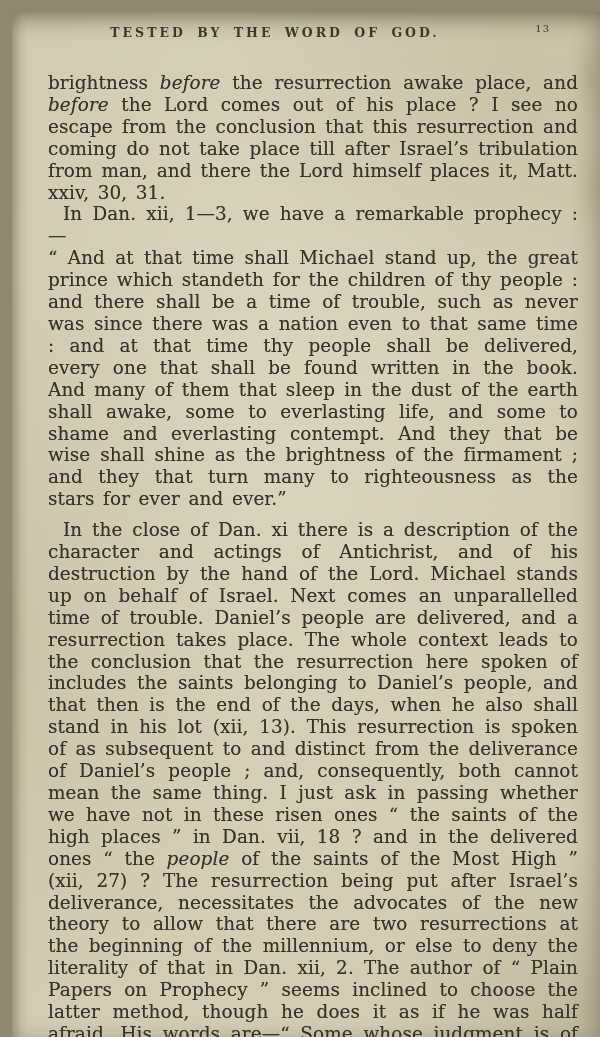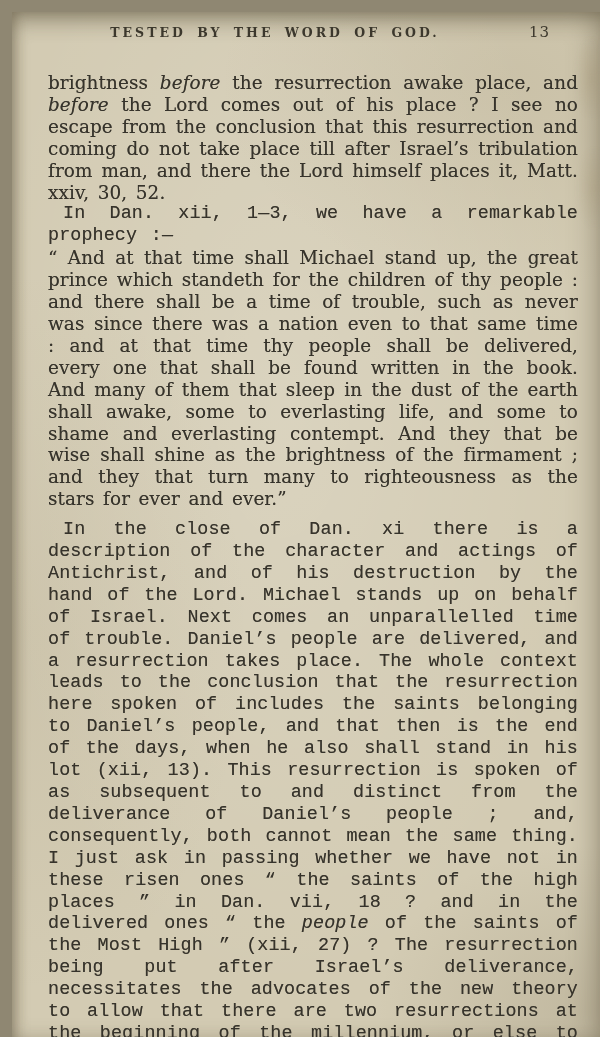--- a/index.html
+++ b/index.html
@@ -40,48 +40,48 @@
     position:relative;left:-38px;
     text-align:center;
     font-size:12.5px;
     font-weight:bold;
     letter-spacing:3px;
     word-spacing:4px;
     color:#3c382d;
   }
   .page-number{
     position:absolute;right:28px;top:-2px;
-    font-size:15px;
+    font-size:10px;
     letter-spacing:1px;
     color:#3c382d;
   }
   .text-block{
     position:absolute;top:60px;left:36px;right:34px;
     font-size:18.4px;
     line-height:21.9px;
     text-align:justify;
     word-spacing:2.6px;
     letter-spacing:0.1px;
     text-shadow:0 0 0.6px rgba(54,51,43,0.55);
   }
   .text-block p{margin:0;}
-  .text-block p.indent{text-indent:15px;font-family:Liberation Mono, monospace;}
+  .text-block p.indent{text-indent:15px;}
   .text-block p.space-before{margin-top:9px;}
   .text-block em{font-style:italic;}
 </style>
 </head>
 <body>
 
 <div class="scan">
   <div class="ghost-stain"></div>
 
   <div class="header">
     <div class="running-title">TESTED BY THE WORD OF GOD.</div>
     <div class="page-number">13</div>
   </div>
 
   <div class="text-block" id="text-block">
-      <p class=""><span>brightness </span><em>before</em><span> the resurrection awake place, and </span><em>before</em><span> the Lord comes out of his place ?  I see no escape from the conclusion that this resurrection and coming do not take place till after Israel’s tribulation from man, and there the Lord himself places it, Matt. xxiv, 30, 52.</span></p>
+      <p class=""><span>brightness </span><em>before</em><span> the resurrection awake place, and </span><em>before</em><span> the Lord comes out of his place ?  I see no escape from the conclusion that this resurrection and coming do not take place till after Israel’s tribulation from man, and there the Lord himself places it, Matt. xxiv, 30, 31.</span></p>
       <p class="indent"><span>In Dan. xii, 1—3, we have a remarkable prophecy :—</span></p>
       <p class=""><span>“ And at that time shall Michael stand up, the great prince which standeth for the children of thy people : and there shall be a time of trouble, such as never was since there was a nation even to that same time : and at that time thy people shall be delivered, every one that shall be found written in the book.  And many of them that sleep in the dust of the earth shall awake, some to everlasting life, and some to shame and everlasting contempt.  And they that be wise shall shine as the brightness of the firmament ; and they that turn many to righteousness as the stars for ever and ever.”</span></p>
       <p class="indent space-before"><span>In the close of Dan. xi there is a description of the character and actings of Antichrist, and of his destruction by the hand of the Lord.  Michael stands up on behalf of Israel.  Next comes an unparallelled time of trouble. Daniel’s people are delivered, and a resurrection takes place.  The whole context leads to the conclusion that the resurrection here spoken of includes the saints belonging to Daniel’s people, and that then is the end of the days, when he also shall stand in his lot (xii, 13).  This resurrection is spoken of as subsequent to and distinct from the deliverance of Daniel’s people ; and, consequently, both cannot mean the same thing.  I just ask in passing whether we have not in these risen ones “ the saints of the high places ” in Dan. vii, 18 ? and in the delivered ones “ the </span><em>people</em><span> of the saints of the Most High ” (xii, 27) ?  The resurrection being put after Israel’s deliverance, necessitates the advocates of the new theory to allow that there are two resurrections at the beginning of the millennium, or else to deny the literality of that in Dan. xii, 2. The author of “ Plain Papers on Prophecy ” seems inclined to choose the latter method, though he does it as if he was half afraid. His words are—“ Some whose judgment is of weight, and who fully believe in a literal pre-millennial resurrection of the righteous, do not see in this passage more than the</span></p>
     </div>
 </div>
 
 </body></html>

